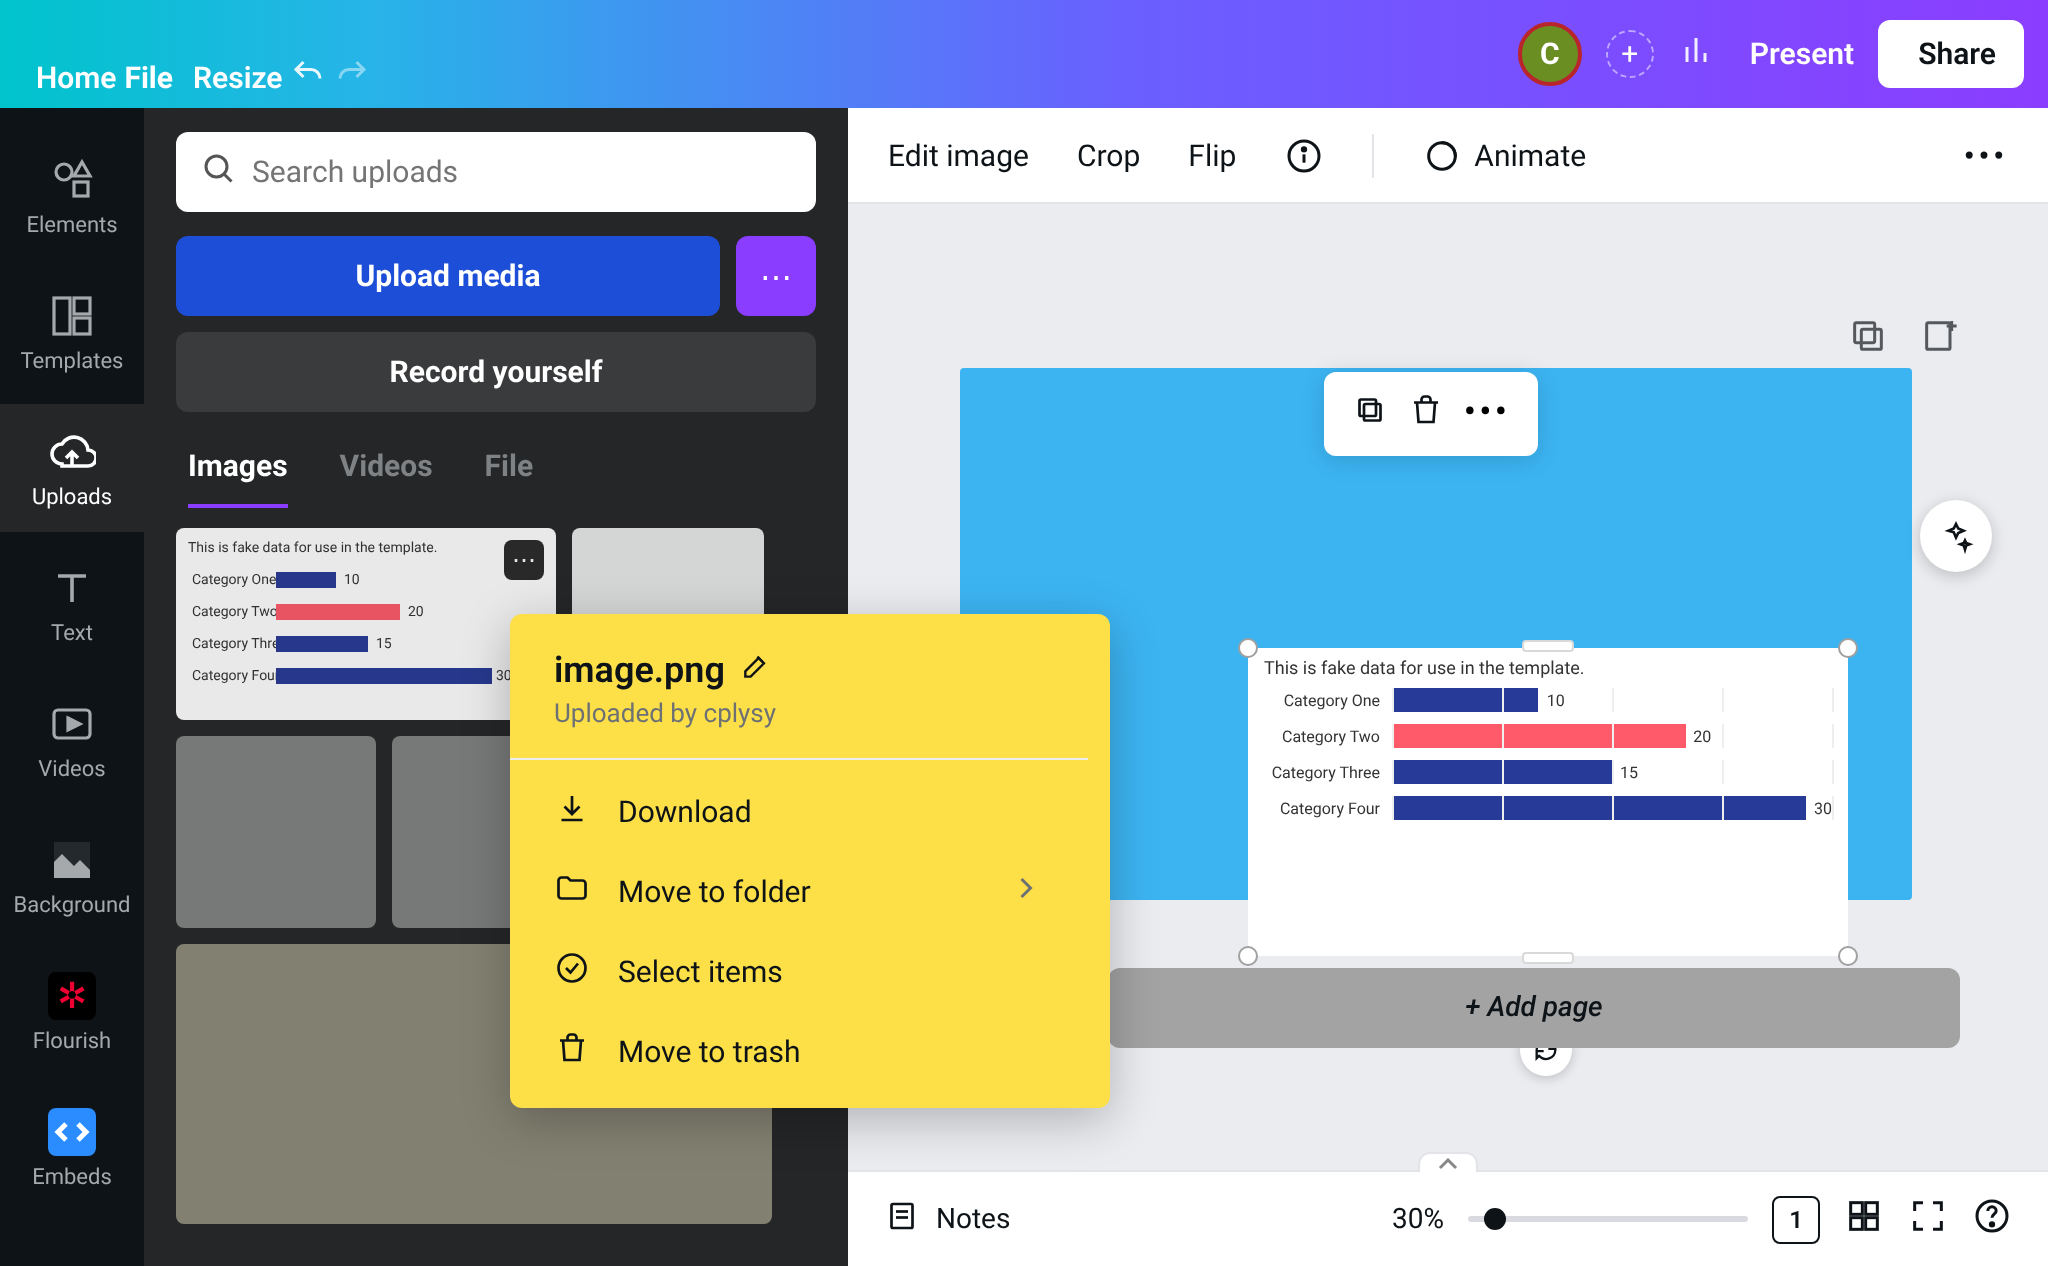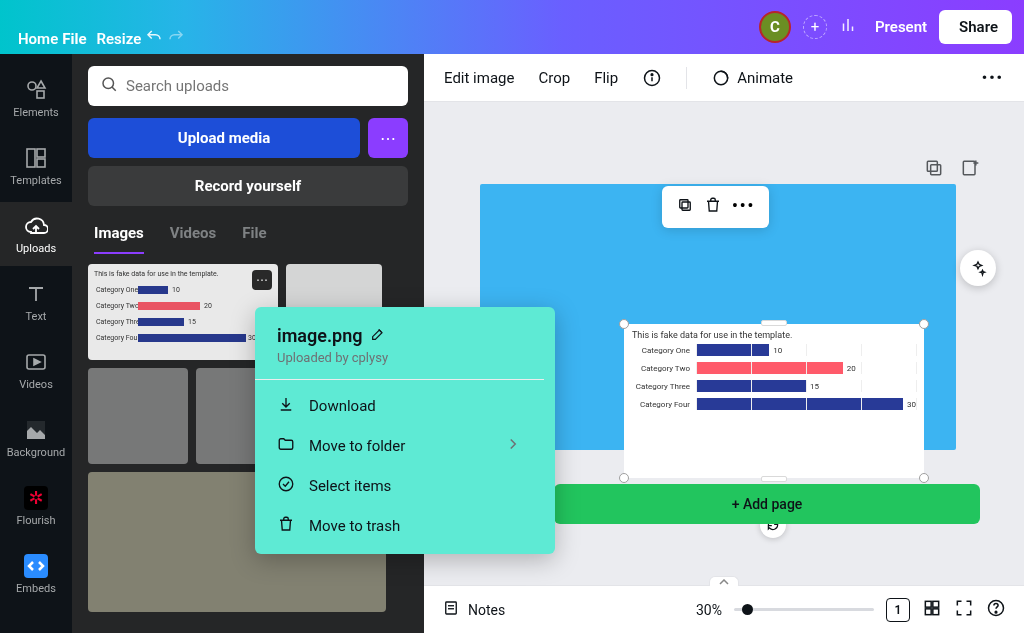--- a/index.html
+++ b/index.html
@@ -72,33 +72,33 @@
   .crow .bar2 { height:12px;}
   .crow .val { font-size:8px; color:#333; margin-left:4px;}
   .grid-line { position:absolute; top:0; bottom:0; width:1px; background:#eee;}
   .sel-h { position:absolute; width:10px; height:10px; border:1px solid #a0a0a0; background:#fff; border-radius:50%; }
   .sel-bar { position:absolute; background:#fff; border:1px solid #d9d9d9; border-radius:2px; width:26px; height:6px;}
   
   .refresh-pill { position:absolute; left:280px; top:328px; width:26px; height:26px; border-radius:50%; background:#fff; box-shadow:0 1px 6px rgba(0,0,0,.2); display:flex; align-items:center; justify-content:center;}
   
   .magic-btn { position:absolute; right:28px; top:148px; width:36px; height:36px; border-radius:50%; background:#fff; box-shadow:0 2px 8px rgba(0,0,0,.2); display:flex; align-items:center; justify-content:center;}
   .add-page-icons { position:absolute; right:44px; top:56px; display:flex; gap:16px; color:#55585c;}
-  .add-page-btn { position:absolute; left:130px; top:382px; width:426px; height:40px; background:#22c55e; border-radius:6px; display:flex; align-items:center; justify-content:center; font-size:14px; color:#0e1318; font-weight:500;}
+  .add-page-btn { position:absolute; left:130px; top:382px; width:426px; height:40px; background:#a3a3a3; border-radius:6px; display:flex; align-items:center; justify-content:center; font-size:14px; color:#0e1318; font-weight:500;font-style:italic;}
   
   .bottombar { height:48px; background:#fff; border-top:1px solid #e3e4e8; display:flex; align-items:center; padding:0 18px; gap:12px; font-size:14px; color:#0e1318; position:relative;}
   .bottombar .notes { display:flex; align-items:center; gap:8px; }
   .zoom { margin-left:auto; display:flex; align-items:center; gap:12px; }
   .slider-track { width:140px; height:3px; background:#d8dadf; border-radius:2px; position:relative;}
   .slider-thumb { position:absolute; left:8px; top:-4px; width:11px; height:11px; border-radius:50%; background:#0e1318;}
   .page-ind { border:1.5px solid #0e1318; border-radius:4px; width:24px; height:24px; display:flex; align-items:center; justify-content:center; font-size:12px; font-weight:600;}
   .bbic svg { width:20px; height:20px;}
   .bb-tab { position:absolute; left:50%; top:-10px; transform:translateX(-50%); width:30px; height:10px; background:#fff; border:1px solid #e3e4e8; border-bottom:none; border-radius:6px 6px 0 0; display:flex; align-items:center; justify-content:center;}
   
   
-  .popover { position:absolute; left:255px; top:307px; width:300px; background:#5eead4; border-radius:6px; box-shadow:0 6px 24px rgba(0,0,0,.25); padding:18px 11px 8px 0; z-index:20;}
+  .popover { position:absolute; left:255px; top:307px; width:300px; background:#fde047; border-radius:6px; box-shadow:0 6px 24px rgba(0,0,0,.25); padding:18px 11px 8px 0; z-index:20;}
   .pop-head { padding: 0 22px 14px 22px; }
   .pop-title { display:flex; align-items:center; gap:8px; font-size:18px; font-weight:600; color:#0e1318;}
   .pop-sub { font-size:13px; color:#6e7174; margin-top:4px;}
   .pop-div { height:1px; background:#eceded; margin-bottom:6px;}
   .pop-item { display:flex; align-items:center; gap:14px; padding:9px 22px; font-size:15px; color:#0e1318; cursor:pointer;}
   .pop-item svg { width:18px; height:18px; flex-shrink:0;}
   .pop-chev { margin-left:auto; color:#6e7174;}
 </style>
 </head>
 <body>

